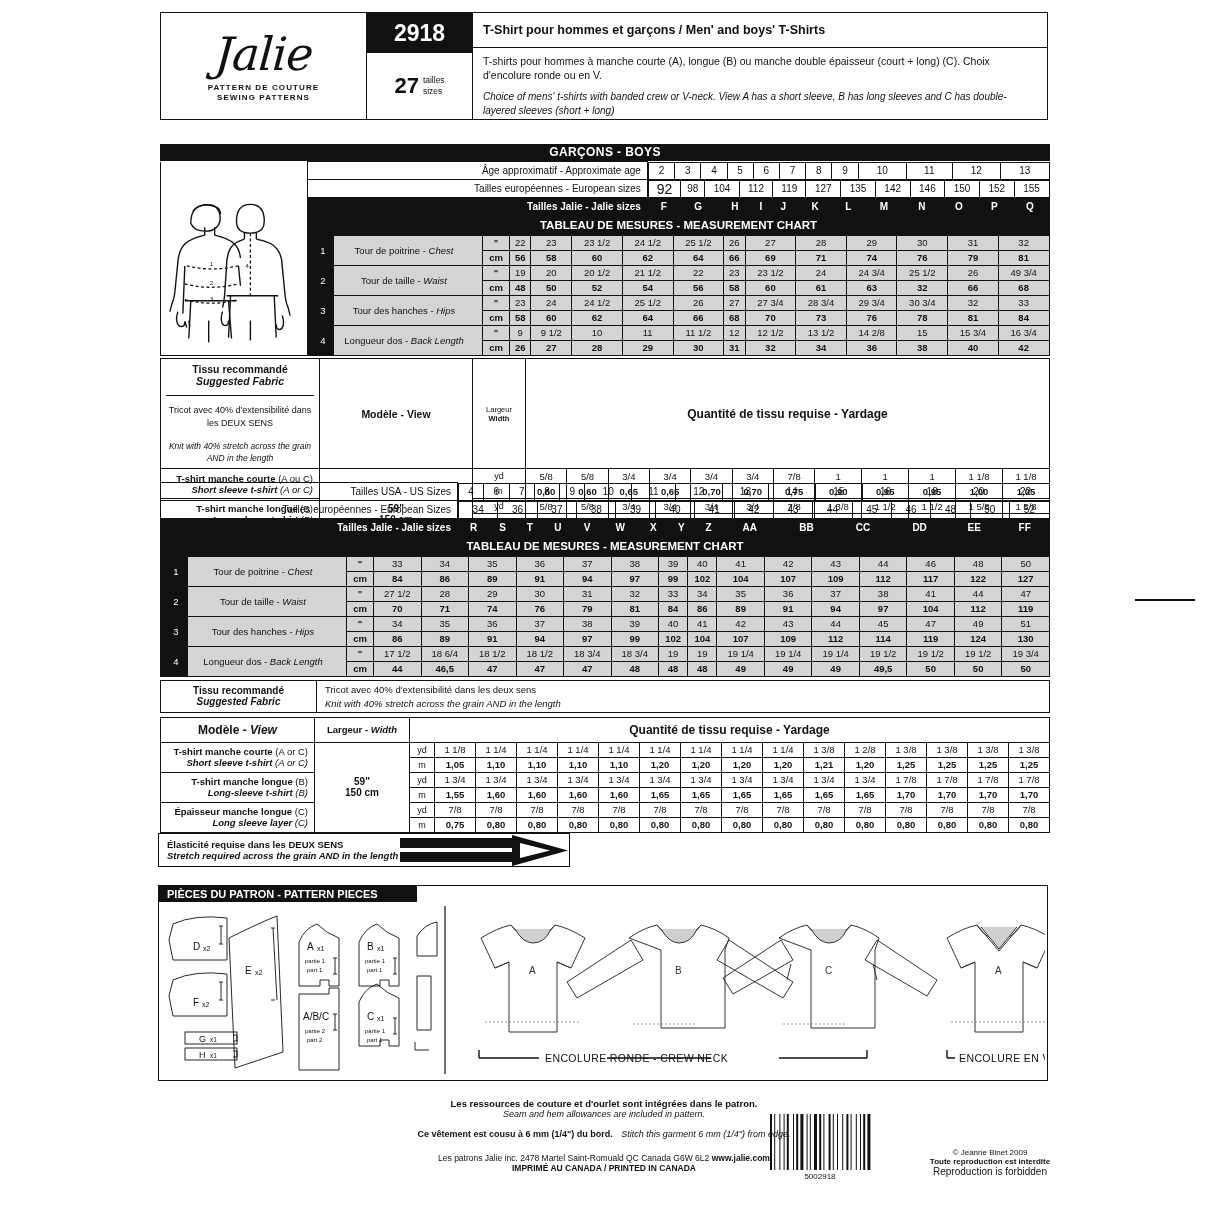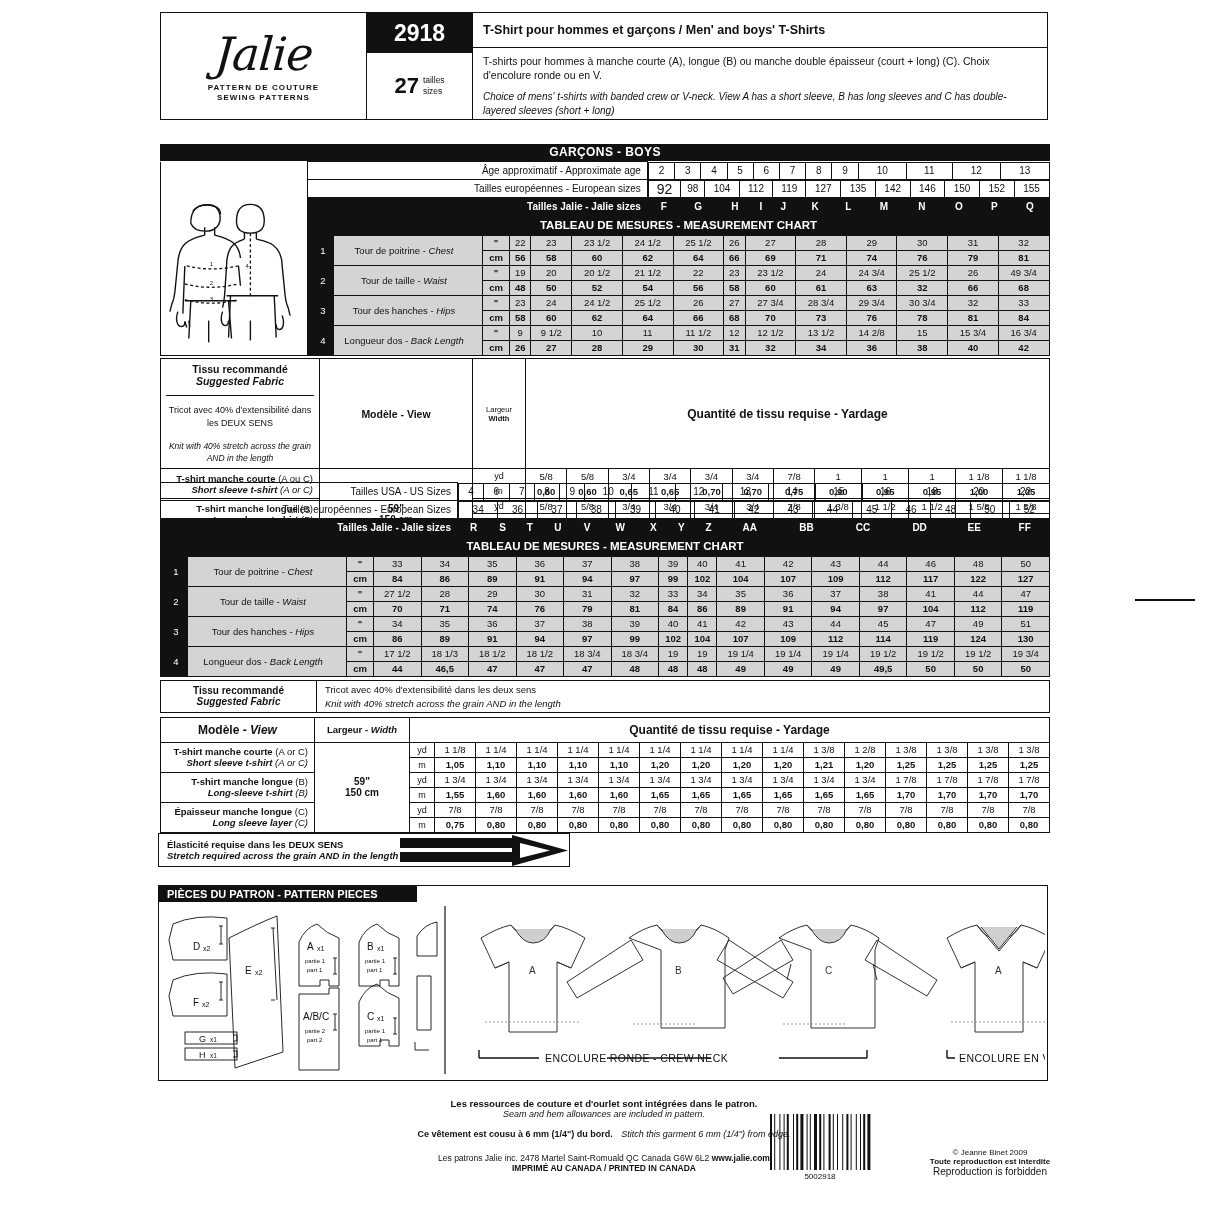--- a/index.html
+++ b/index.html
@@ -725,21 +725,21 @@
             <td class="gry b">114</td>
             <td class="gry b">119</td>
             <td class="gry b">124</td>
             <td class="gry b">130</td>
           </tr>
           <tr>
             <td class="mk" rowspan="2" style="width: 22px;">4</td>
             <td class="mname gry" rowspan="2" style="width: 150px;"><span>Longueur dos - </span><span class="i">Back Length</span></td>
             <td class="unit gry b">"</td>
             <td class="gry ">17 1/2</td>
-            <td class="gry ">18 1/3</td>
+            <td class="gry ">18 6/4</td>
             <td class="gry ">18 1/2</td>
             <td class="gry ">18 1/2</td>
             <td class="gry ">18 3/4</td>
             <td class="gry ">18 3/4</td>
             <td class="gry ">19</td>
             <td class="gry ">19</td>
             <td class="gry ">19 1/4</td>
             <td class="gry ">19 1/4</td>
             <td class="gry ">19 1/4</td>
             <td class="gry ">19 1/2</td>

